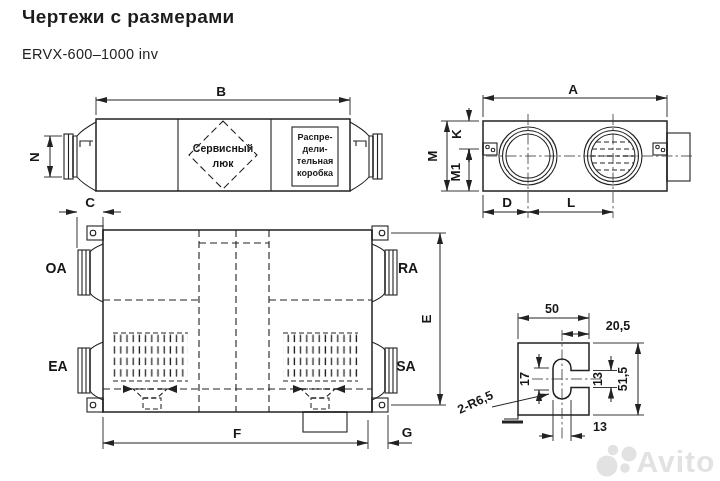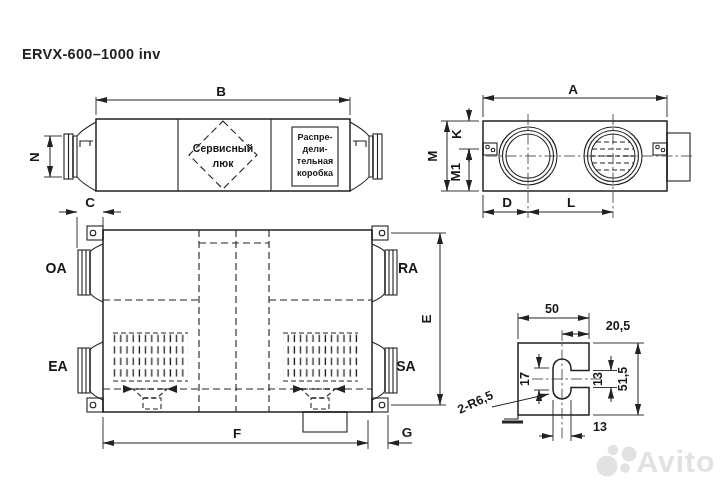--- a/index.html
+++ b/index.html
@@ -1,20 +1,20 @@
 <!DOCTYPE html>
 <html><head>
 <meta charset="utf-8">
 <style>
   html,body{margin:0;padding:0;background:#fff;}
   .canvas{position:relative;width:720px;height:481px;background:#ffffff;overflow:hidden;
           font-family:"Liberation Sans",sans-serif;}
   .page-title{position:absolute;left:22px;top:6px;margin:0;font-size:19px;font-weight:600;
               letter-spacing:.4px;color:#1c1c1c;}
-  .model-sub{position:absolute;left:22px;top:46px;font-size:14.5px;font-weight:700;
+  .model-sub{position:absolute;left:22px;top:46px;font-size:14.5px;font-weight:400;
              letter-spacing:.3px;color:#222;}
   svg{position:absolute;left:0;top:0;}
   svg text{font-family:"Liberation Sans",sans-serif;fill:#161616;}
   .ln{stroke:#222;stroke-width:1.5;fill:none;}
   .ln2{stroke:#222;stroke-width:1.1;fill:none;}
   .dash{stroke:#222;stroke-width:1.1;fill:none;stroke-dasharray:7 4;}
   .dash2{stroke:#222;stroke-width:1.05;fill:none;stroke-dasharray:5 3;}
   .cl{stroke:#333;stroke-width:.8;fill:none;stroke-dasharray:11 3 2.5 3;}
   .ext{stroke:#222;stroke-width:.9;fill:none;}
   .dim{stroke:#222;stroke-width:1;fill:none;marker-start:url(#ar);marker-end:url(#ar);}
@@ -24,20 +24,21 @@
   .pl{font-size:14px;font-weight:bold;text-anchor:middle;}
   .tiny{font-size:9px;font-weight:bold;text-anchor:middle;}
   .mid{font-size:10.5px;font-weight:bold;text-anchor:middle;}
   .wm{fill:#e2e2e2;}
   .wmt{font-size:30px;font-weight:bold;text-anchor:middle;fill:#e2e2e2;letter-spacing:1px;}
 </style>
 </head>
 <body>
 
 <div class="canvas">
+  <h1 class="page-title">Чертежи с размерами</h1>
   <div class="model-sub">ERVX-600–1000 inv</div>
 
   <svg width="720" height="481" viewBox="0 0 720 481">
     <defs>
       <marker id="ar" viewBox="0 0 12 8" refX="11" refY="4" markerWidth="12" markerHeight="8" orient="auto-start-reverse" markerUnits="userSpaceOnUse">
         <path d="M11,4 L0,0.9 L0,7.1 Z" fill="#222"></path>
       </marker>
       <pattern id="hatch" width="6.2" height="11.5" patternUnits="userSpaceOnUse">
         <path d="M3,1.2 V8.6" stroke="#222" stroke-width="1.3" fill="none"></path>
       </pattern>

